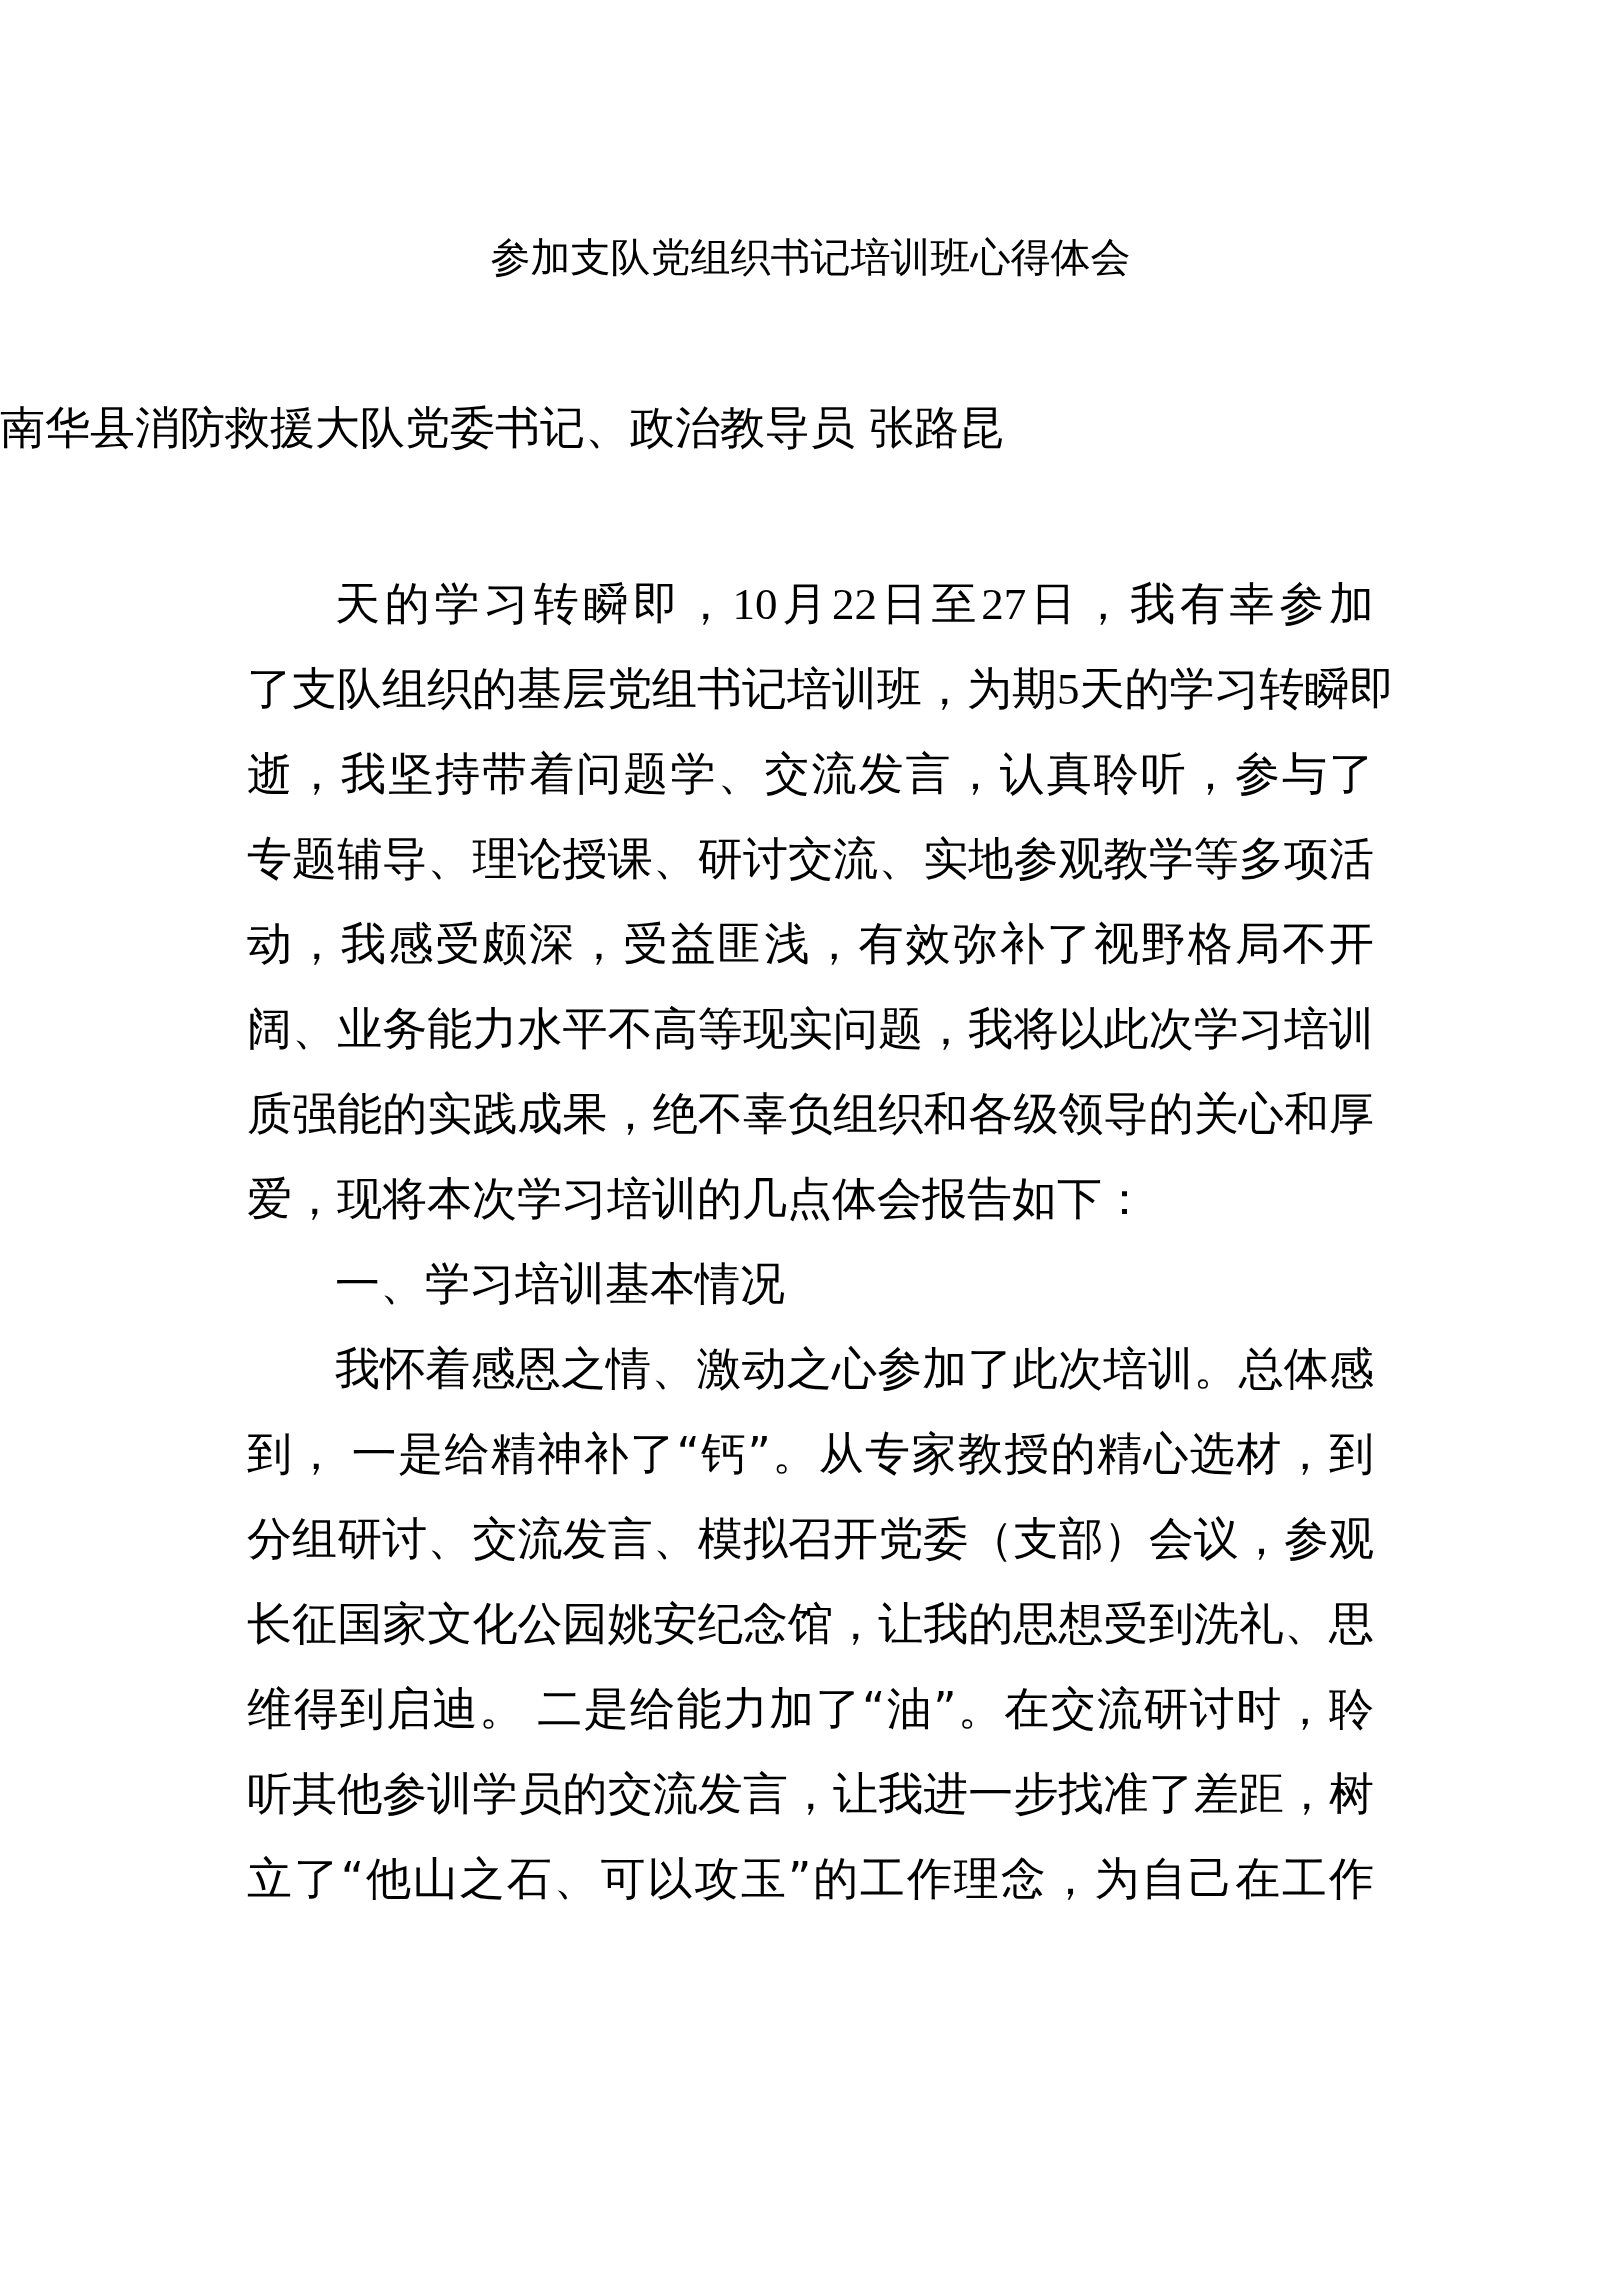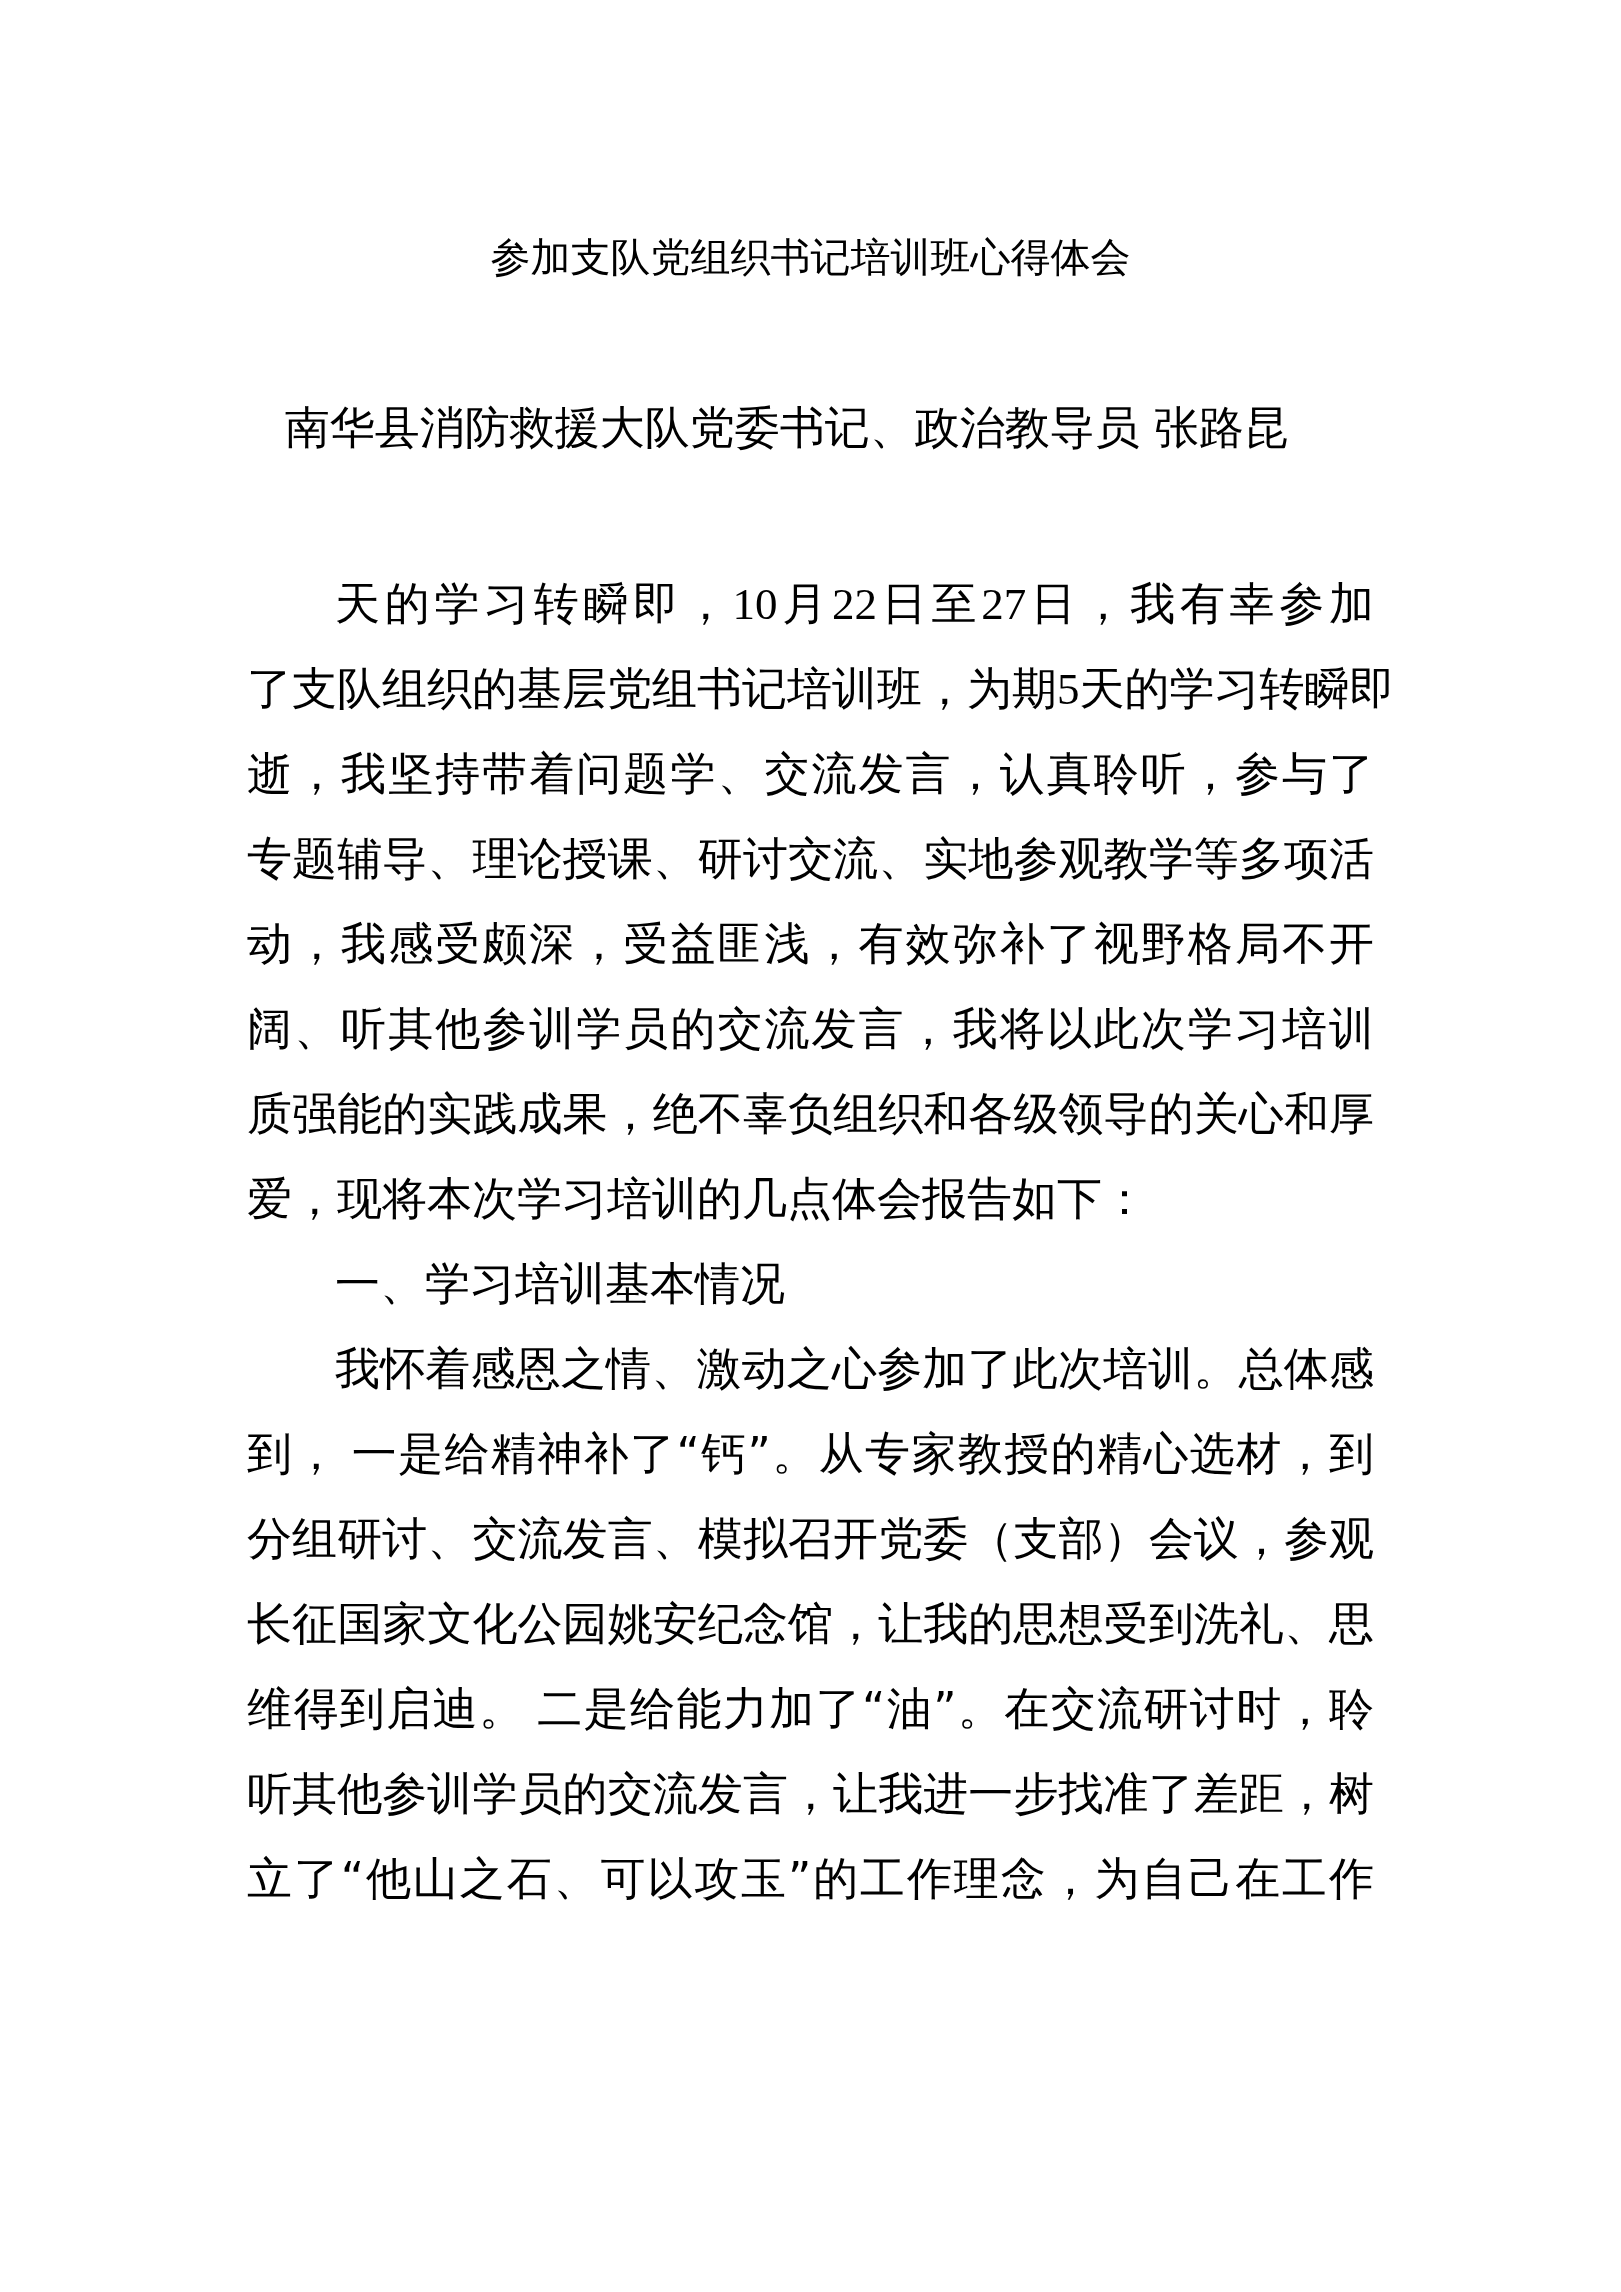--- a/index.html
+++ b/index.html
@@ -32,21 +32,21 @@
       font-size: 40px;
       line-height: 78px;
       letter-spacing: 0px;
       font-weight: normal;
     }
     .byline {
       position: absolute;
       left: 0;
       width: 1289px;
       top: 396px;
-      text-align: right;
+      text-align: left;
       font-size: 45px;
       line-height: 63px;
     }
     .body {
       position: absolute;
       left: 247px;
       top: 561px;
       width: 1127px;
     }
     .line {
@@ -85,21 +85,21 @@
   <div class="byline">南华县消防救援大队党委书记、政治教导员 张路昆</div>
 
   <div class="body">
 
     <div>
       <span class="line indent"><span>天的学习转瞬即，</span><span class="num">10</span><span>月</span><span class="num">22</span><span>日至</span><span class="num">27</span><span>日，我有幸参加</span></span>
       <span class="line"><span>了支队组织的基层党组书记培训班，为期</span><span class="num">5</span><span>天的学习转瞬即</span></span>
       <span class="line">逝，我坚持带着问题学、交流发言，认真聆听，参与了</span>
       <span class="line">专题辅导、理论授课、研讨交流、实地参观教学等多项活</span>
       <span class="line">动，我感受颇深，受益匪浅，有效弥补了视野格局不开</span>
-      <span class="line">阔、听其他参训学员的交流发言，我将以此次学习培训</span>
+      <span class="line">阔、业务能力水平不高等现实问题，我将以此次学习培训</span>
       <span class="line">质强能的实践成果，绝不辜负组织和各级领导的关心和厚</span>
       <span class="line last">爱，现将本次学习培训的几点体会报告如下：</span>
     </div>
 
     <span class="line indent last heading">一、学习培训基本情况</span>
 
     <div>
       <span class="line indent">我怀着感恩之情、激动之心参加了此次培训。总体感</span>
       <span class="line"><span>到，</span><b>一是给精神补了“钙”。</b><span>从专家教授的精心选材，到</span></span>
       <span class="line">分组研讨、交流发言、模拟召开党委（支部）会议，参观</span>

